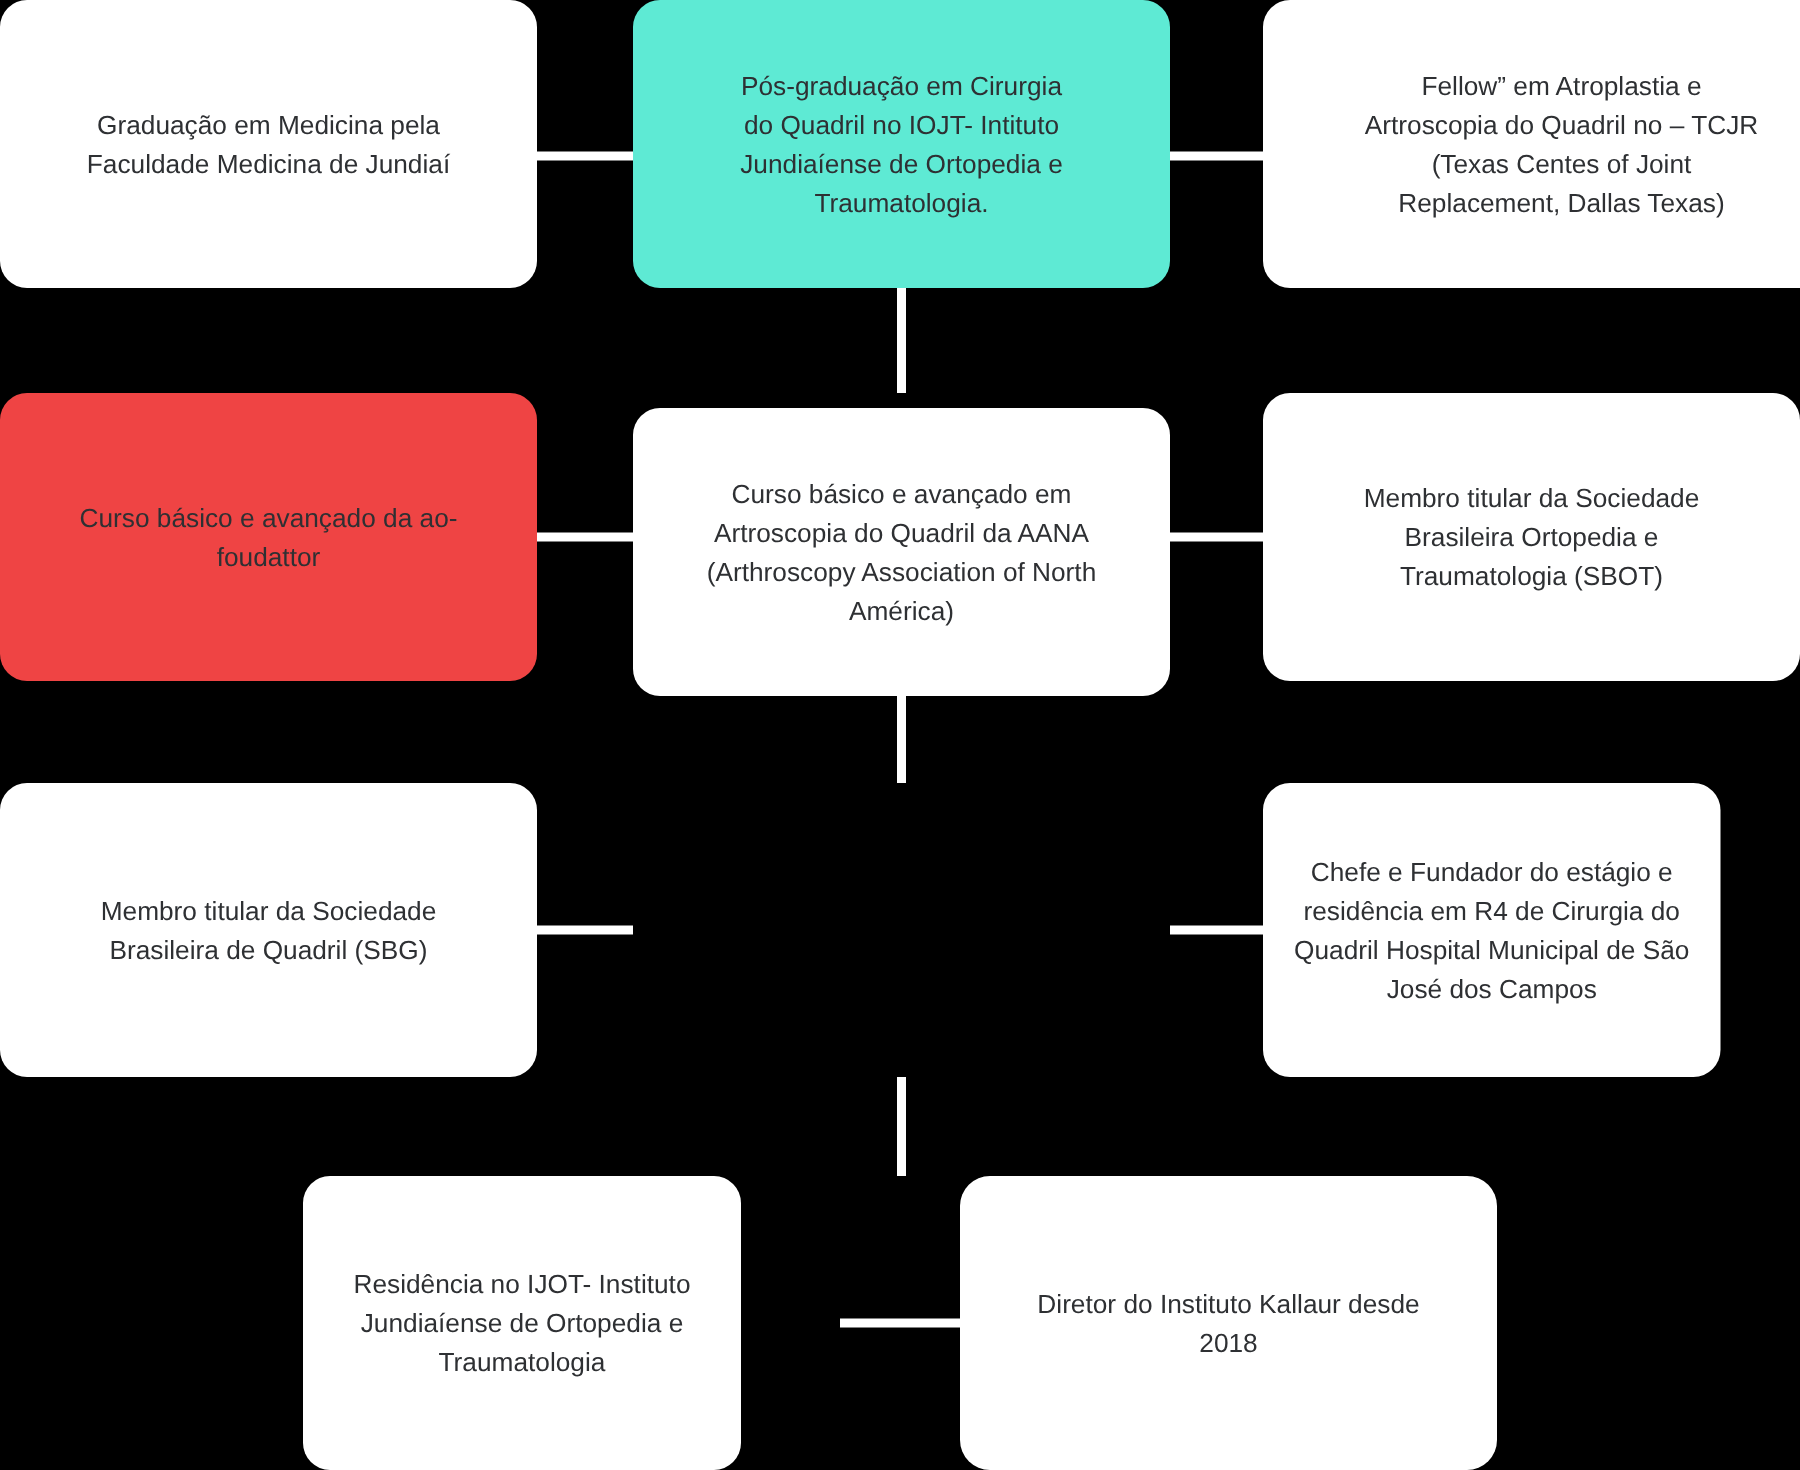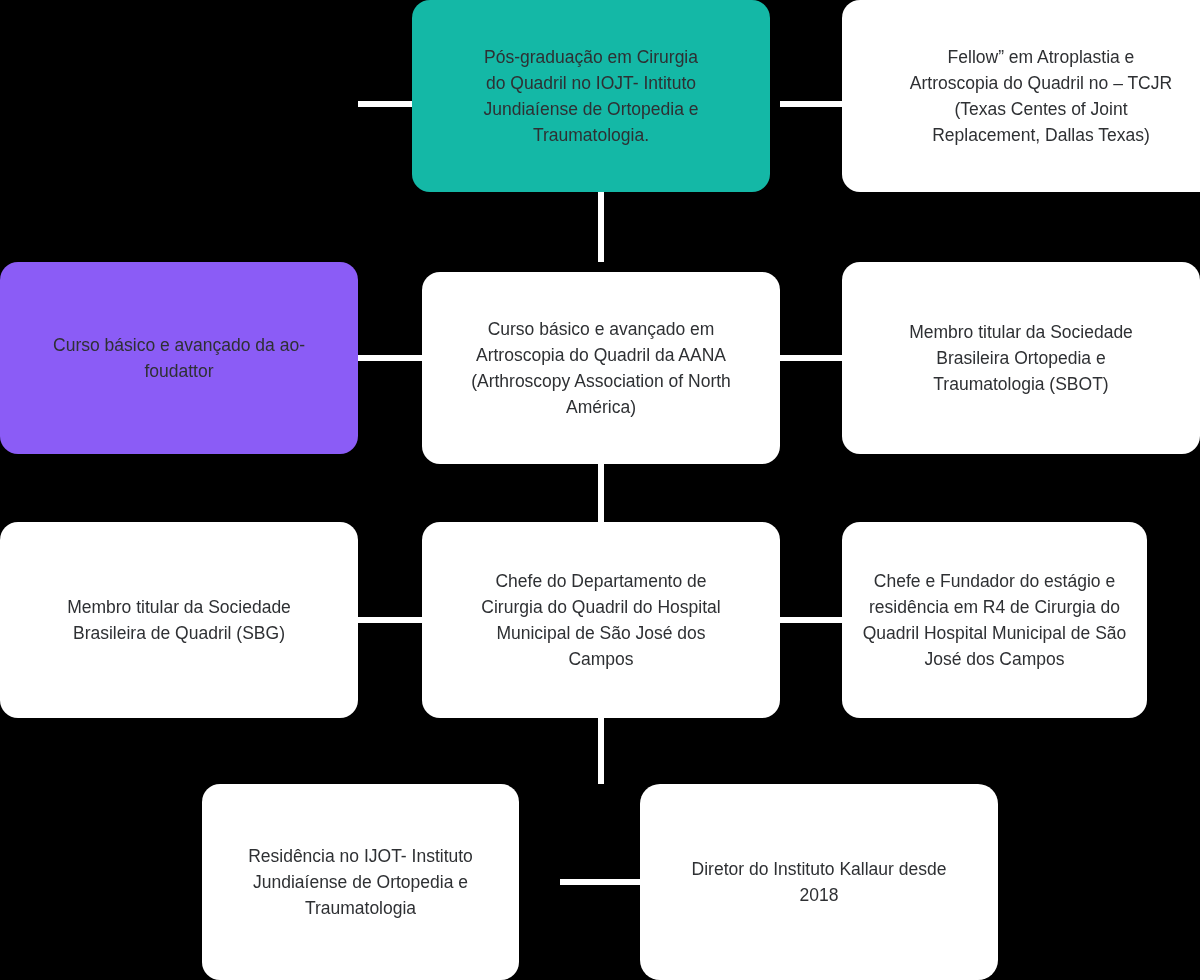--- a/index.html
+++ b/index.html
@@ -49,64 +49,62 @@
     <div class="connector" style="left: 358px; top: 101px; width: 64px; height: 6px; background: rgb(255, 255, 255);"></div>
     <div class="connector" style="left: 780px; top: 101px; width: 62px; height: 6px; background: rgb(255, 255, 255);"></div>
     <div class="connector" style="left: 598px; top: 192px; width: 6px; height: 70px; background: rgb(255, 255, 255);"></div>
     <div class="connector" style="left: 358px; top: 355px; width: 64px; height: 6px; background: rgb(255, 255, 255);"></div>
     <div class="connector" style="left: 780px; top: 355px; width: 62px; height: 6px; background: rgb(255, 255, 255);"></div>
     <div class="connector" style="left: 598px; top: 454px; width: 6px; height: 68px; background: rgb(255, 255, 255);"></div>
     <div class="connector" style="left: 358px; top: 617px; width: 64px; height: 6px; background: rgb(255, 255, 255);"></div>
     <div class="connector" style="left: 780px; top: 617px; width: 62px; height: 6px; background: rgb(255, 255, 255);"></div>
     <div class="connector" style="left: 598px; top: 718px; width: 6px; height: 66px; background: rgb(255, 255, 255);"></div>
     <div class="connector" style="left: 560px; top: 879px; width: 80px; height: 6px; background: rgb(255, 255, 255);"></div>
-    <div class="card" style="left: 412px; top: 0px; width: 358px; height: 192px; background: #14b8a6;">
+    <div class="card" style="left: 0px; top: 0px; width: 358px; height: 192px; background: rgb(255, 255, 255);">
+      <div class="card-text" style="color: rgb(46, 48, 51);">Graduação em Medicina pela
+Faculdade Medicina de Jundiaí</div>
+    </div>
+    <div class="card" style="left: 422px; top: 0px; width: 358px; height: 192px; background: #5eead4;">
       <div class="card-text" style="color: rgb(46, 48, 51);">Pós-graduação em Cirurgia
 do Quadril no IOJT- Intituto
 Jundiaíense de Ortopedia e
 Traumatologia.</div>
     </div>
     <div class="card" style="left: 842px; top: 0px; width: 398px; height: 192px; background: rgb(255, 255, 255);">
       <div class="card-text" style="color: rgb(46, 48, 51);">Fellow” em Atroplastia e
 Artroscopia do Quadril no – TCJR
 (Texas Centes of Joint
 Replacement, Dallas Texas)</div>
     </div>
-    <div class="card" style="left: 0px; top: 262px; width: 358px; height: 192px; background: #8b5cf6;">
+    <div class="card" style="left: 0px; top: 262px; width: 358px; height: 192px; background: #ef4444;">
       <div class="card-text" style="color: rgb(46, 48, 51);">Curso básico e avançado da ao-
 foudattor</div>
     </div>
     <div class="card" style="left: 422px; top: 272px; width: 358px; height: 192px; background: rgb(255, 255, 255);">
       <div class="card-text" style="color: rgb(46, 48, 51);">Curso básico e avançado em
 Artroscopia do Quadril da AANA
 (Arthroscopy Association of North
 América)</div>
     </div>
     <div class="card" style="left: 842px; top: 262px; width: 358px; height: 192px; background: rgb(255, 255, 255);">
       <div class="card-text" style="color: rgb(46, 48, 51);">Membro titular da Sociedade
 Brasileira Ortopedia e
 Traumatologia (SBOT)</div>
     </div>
     <div class="card" style="left: 0px; top: 522px; width: 358px; height: 196px; background: rgb(255, 255, 255);">
       <div class="card-text" style="color: rgb(46, 48, 51);">Membro titular da Sociedade
 Brasileira de Quadril (SBG)</div>
     </div>
-    <div class="card" style="left: 422px; top: 522px; width: 358px; height: 196px; background: rgb(255, 255, 255);">
-      <div class="card-text" style="color: rgb(46, 48, 51);">Chefe do Departamento de
-Cirurgia do Quadril do Hospital
-Municipal de São José dos
-Campos</div>
-    </div>
     <div class="card" style="left: 842px; top: 522px; width: 305px; height: 196px; background: rgb(255, 255, 255);">
       <div class="card-text" style="color: rgb(46, 48, 51);">Chefe e Fundador do estágio e
 residência em R4 de Cirurgia do
 Quadril Hospital Municipal de São
 José dos Campos</div>
     </div>
-    <div class="card" style="left: 202px; top: 784px; width: 317px; height: 196px; background: rgb(255, 255, 255);">
+    <div class="card" style="left: 202px; top: 784px; width: 292px; height: 196px; background: rgb(255, 255, 255);">
       <div class="card-text" style="color: rgb(46, 48, 51);">Residência no IJOT- Instituto
 Jundiaíense de Ortopedia e
 Traumatologia</div>
     </div>
     <div class="card" style="left: 640px; top: 784px; width: 358px; height: 196px; background: rgb(255, 255, 255); border-radius: 20px;">
       <div class="card-text" style="color: rgb(46, 48, 51);">Diretor do Instituto Kallaur desde
 2018</div>
     </div>
   </div>
 

